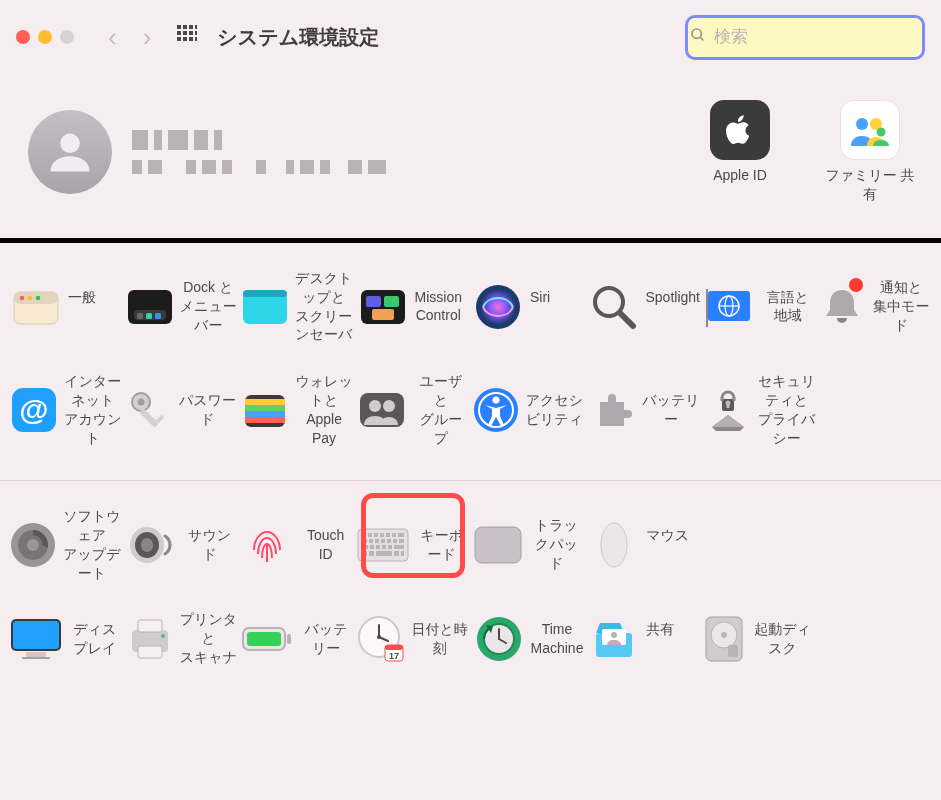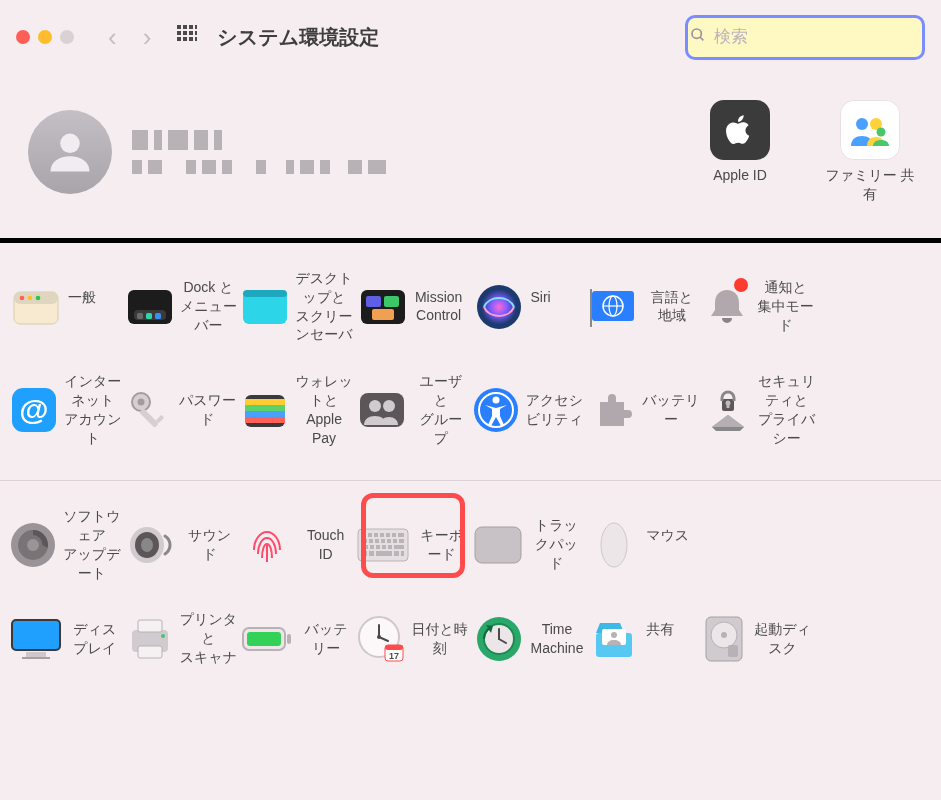--- a/index.html
+++ b/index.html
@@ -291,20 +291,29 @@
                   <stop offset="40%" stop-color="#7a5bff"></stop>
                   <stop offset="80%" stop-color="#1d3a6e"></stop>
                 </radialGradient>
               </defs>
               <circle cx="23" cy="23" r="22" fill="url(#sg)"></circle>
               <path d="M8 23c5-12 25-12 30 0" stroke="#7de3ff" stroke-width="2" fill="none"></path>
               <path d="M8 23c5 12 25 12 30 0" stroke="#ff9bd6" stroke-width="2" fill="none"></path>
             </svg>
         </div>
         <div class="label">Siri</div>
+      </div>
+      <div class="cell">
+        <div class="ic">
+          <svg width="46" height="46" fill="none" stroke="#5c5659" stroke-width="4">
+              <circle cx="18" cy="18" r="14"></circle>
+              <line x1="29" y1="29" x2="42" y2="42" stroke-width="6" stroke-linecap="round"></line>
+            </svg>
+        </div>
+        <div class="label">Spotlight</div>
       </div>
       <div class="cell">
         <div class="ic">
           <svg width="50" height="44">
               <rect x="4" y="6" width="42" height="30" rx="3" fill="#2a7fff"></rect>
               <circle cx="25" cy="21" r="10" fill="none" stroke="#fff" stroke-width="1.5"></circle>
               <ellipse cx="25" cy="21" rx="4" ry="10" fill="none" stroke="#fff" stroke-width="1.2"></ellipse>
               <line x1="15" y1="21" x2="35" y2="21" stroke="#fff" stroke-width="1.2"></line>
               <rect x="2" y="4" width="2" height="38" fill="#888"></rect>
             </svg>

